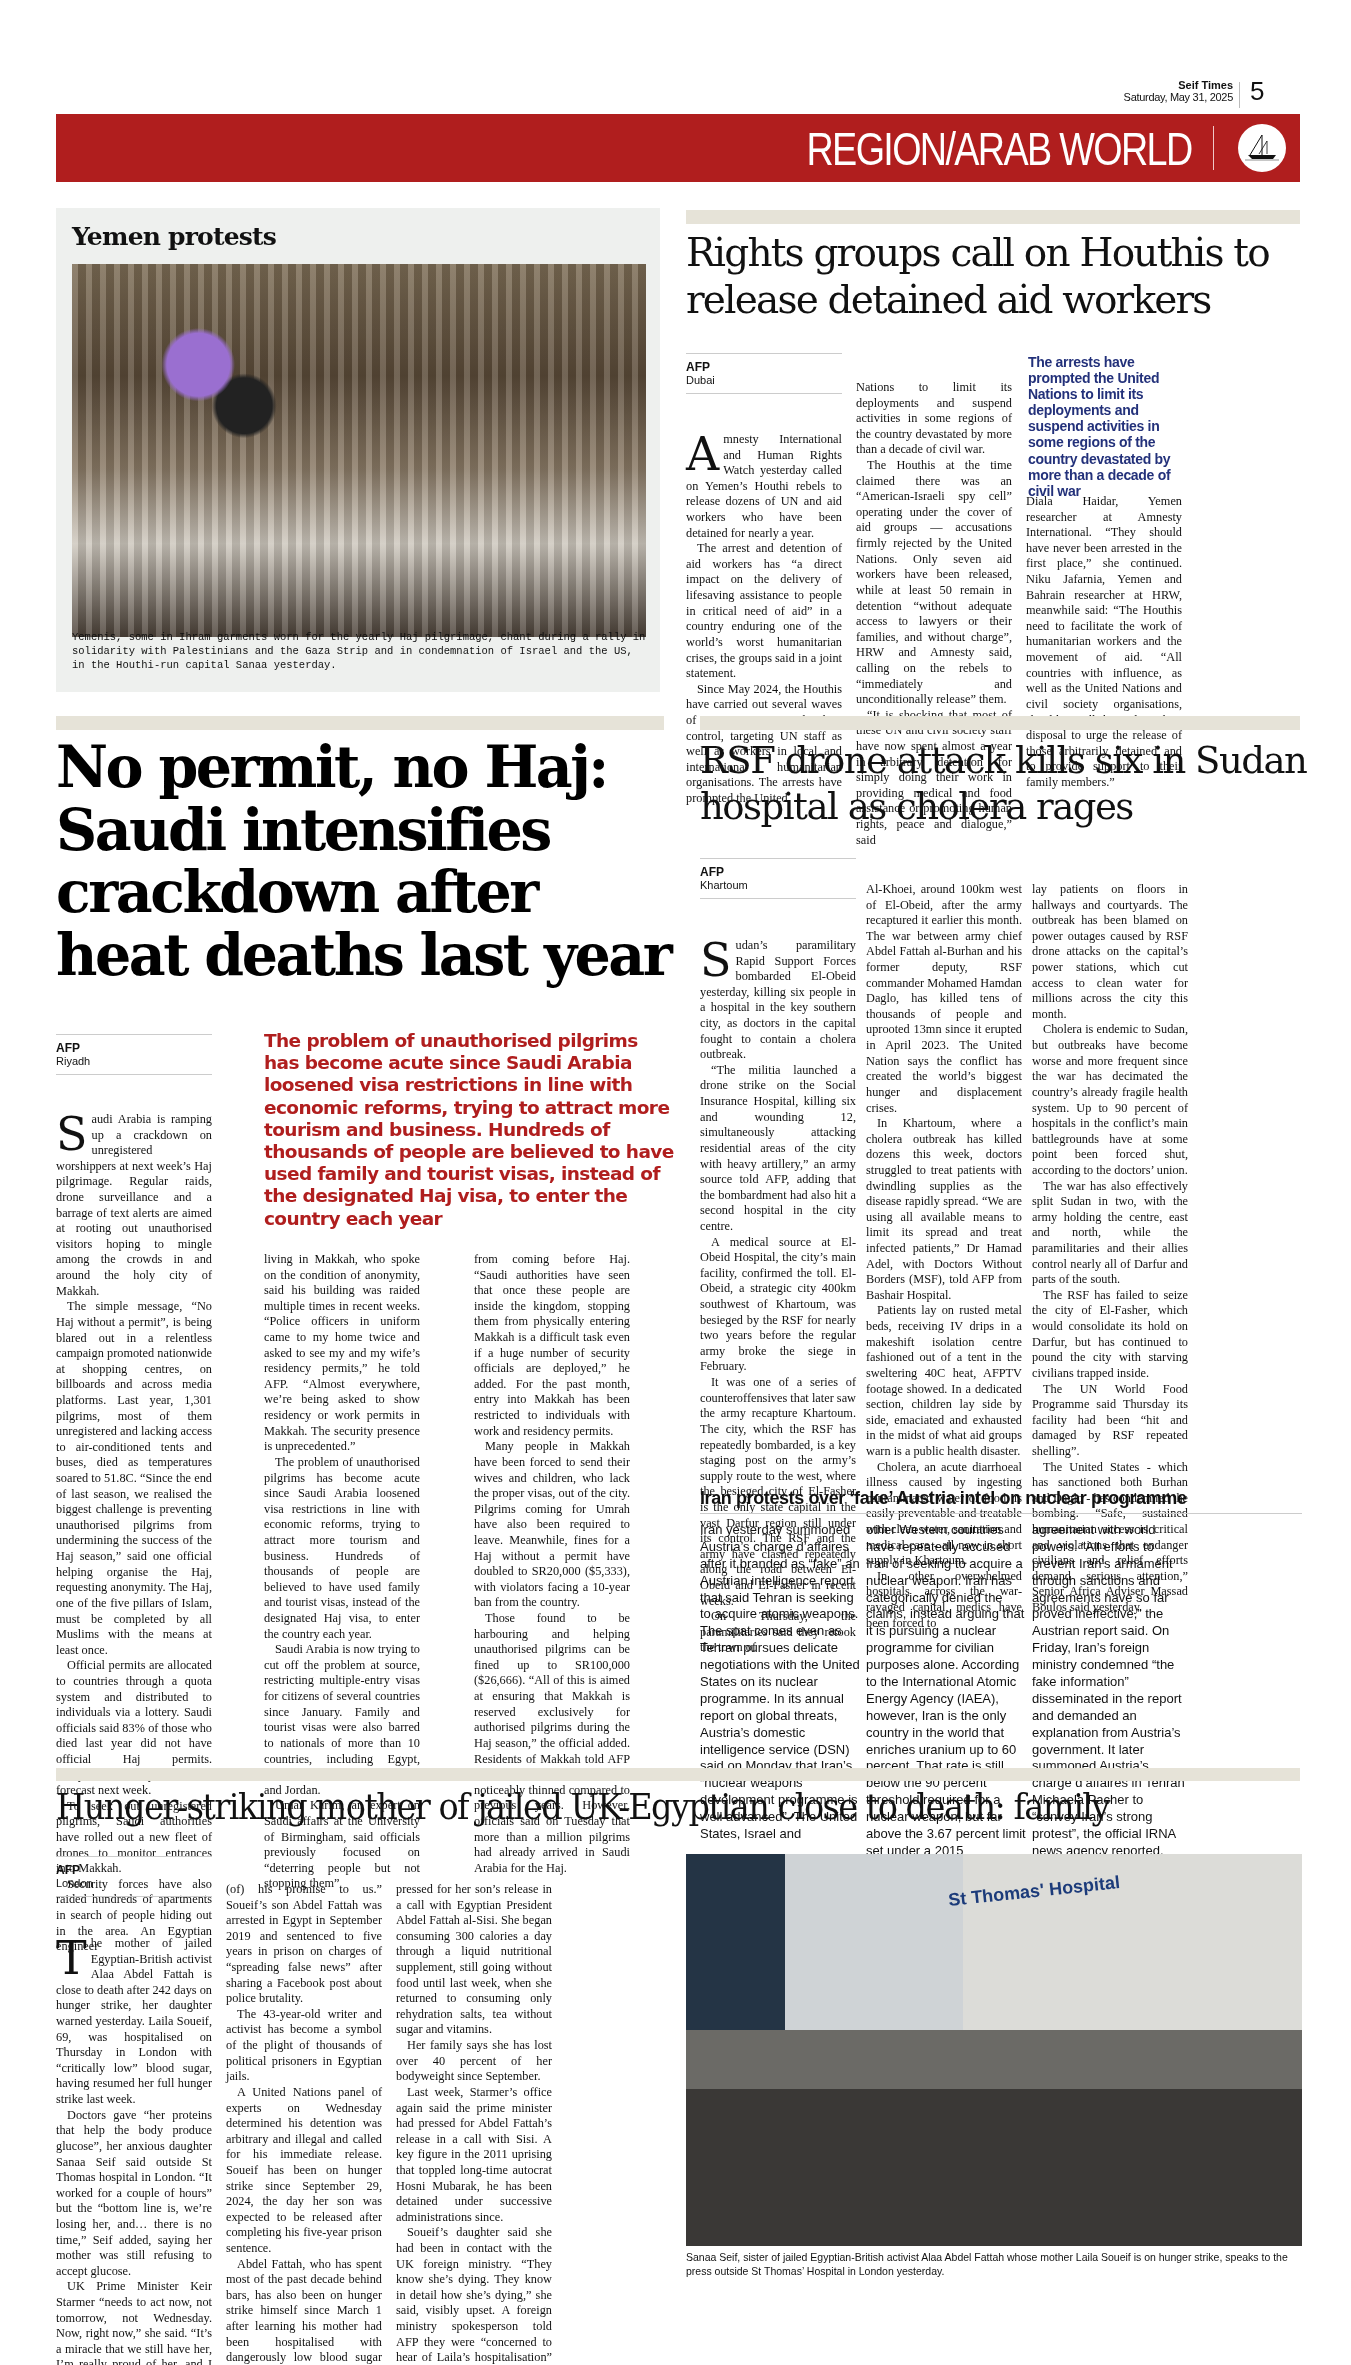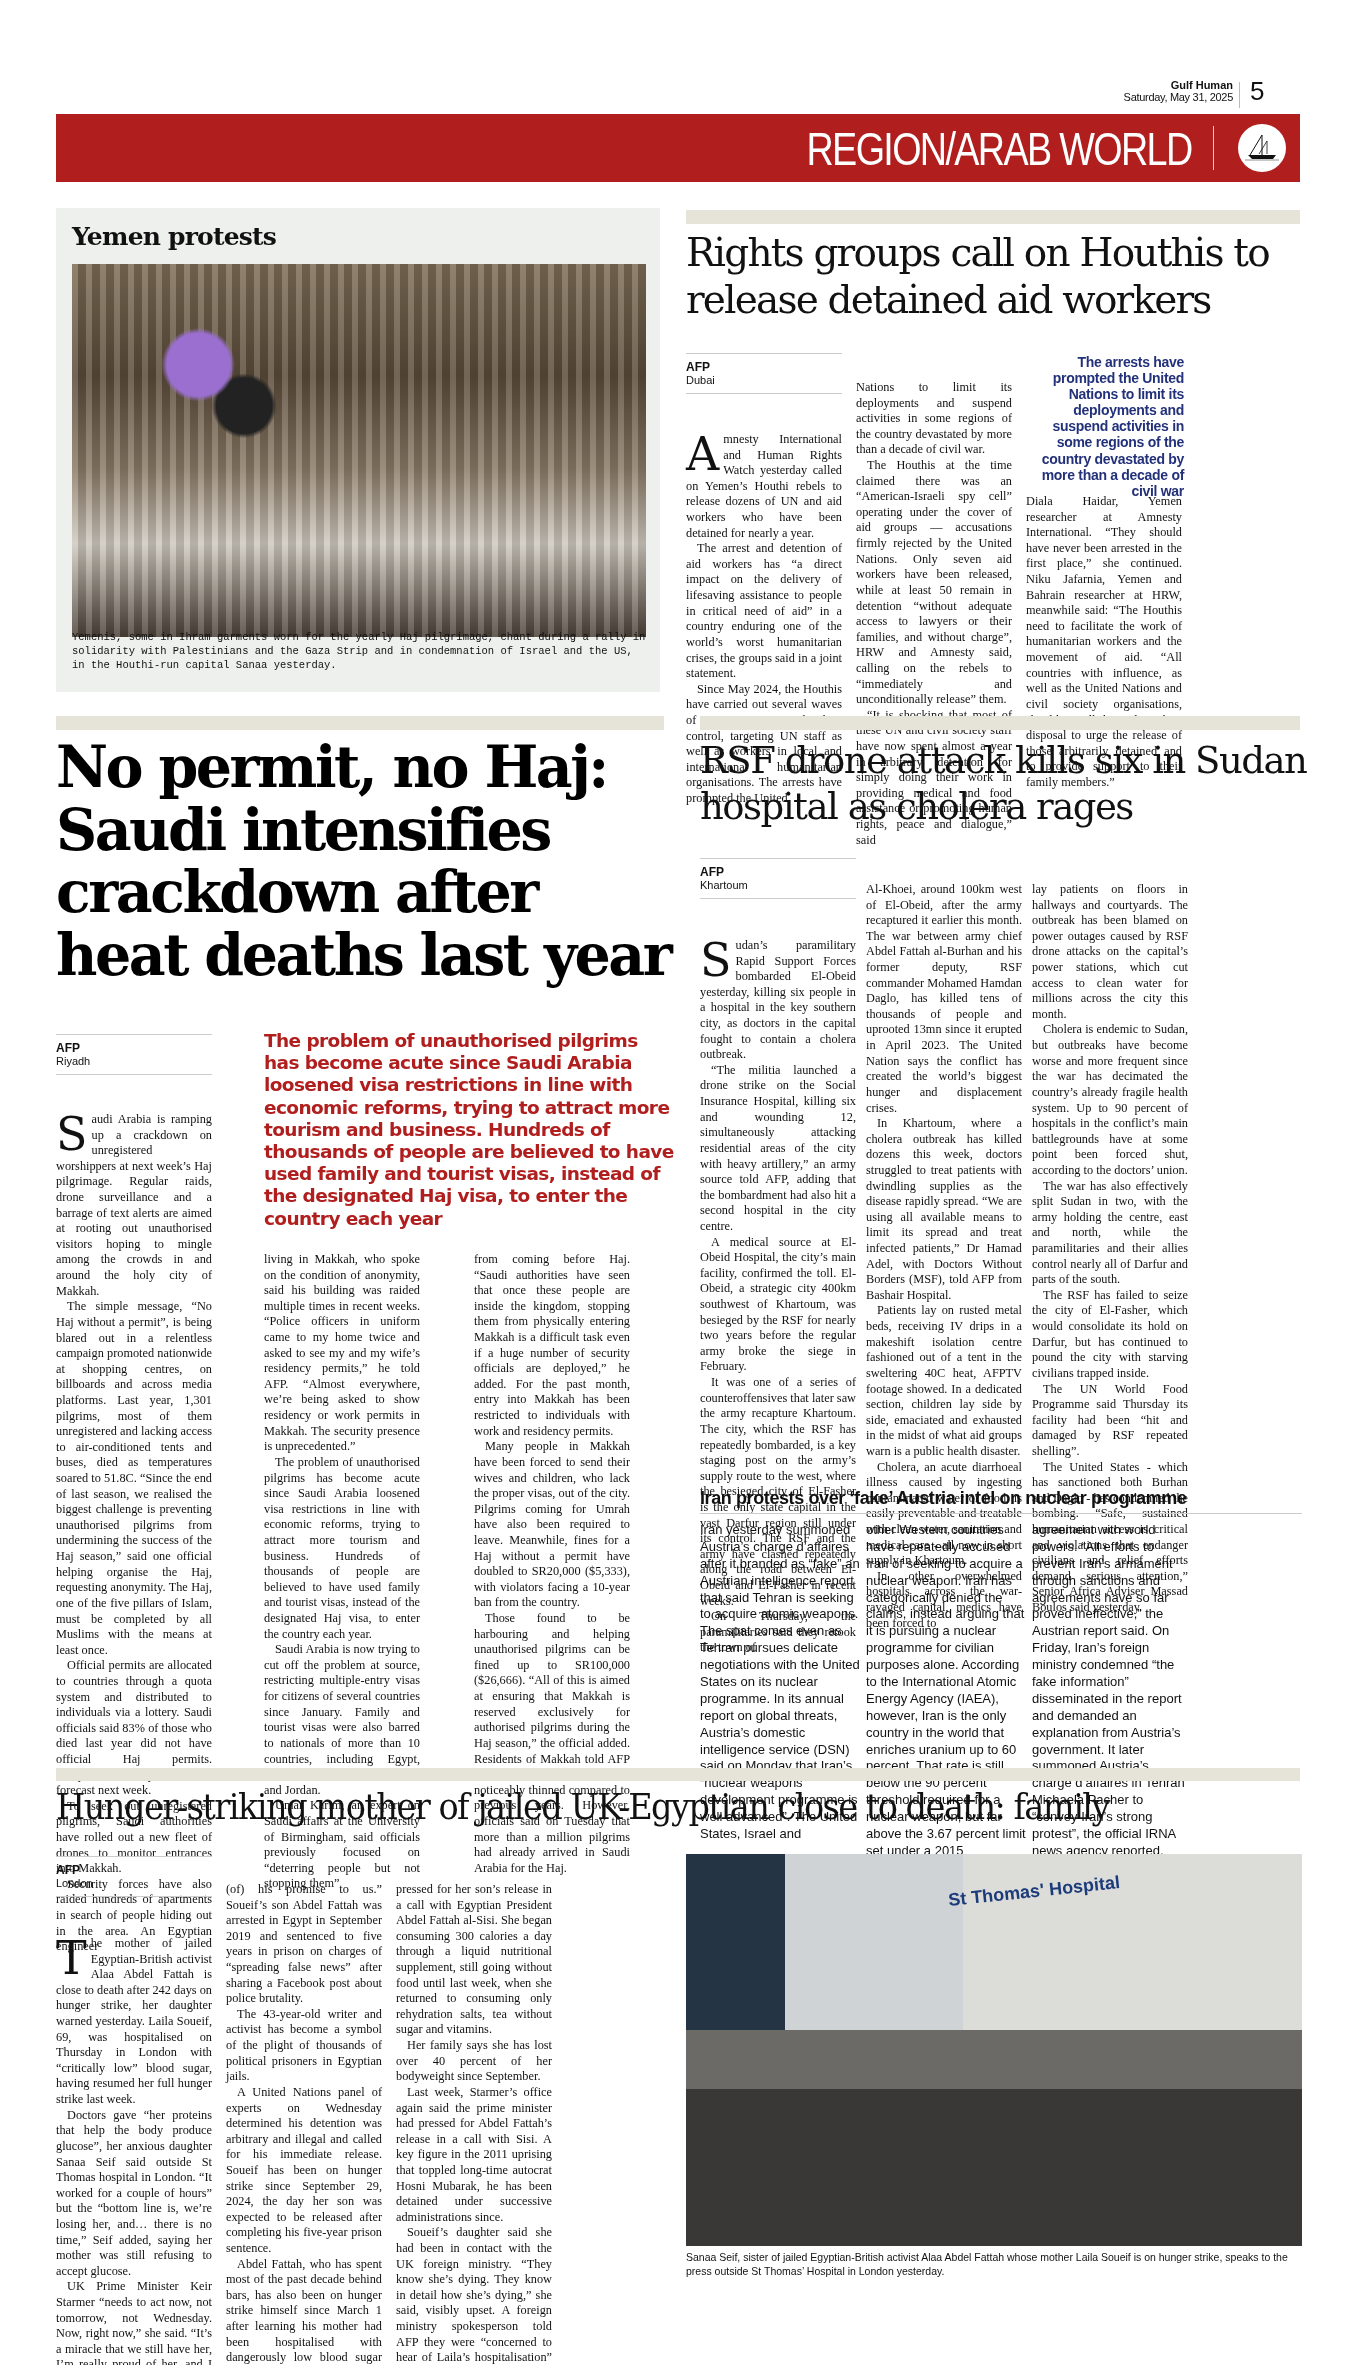--- a/index.html
+++ b/index.html
@@ -42,21 +42,21 @@
   .brief-text { font-family: "Liberation Sans", sans-serif; font-size: 13px; line-height: 1.3; }
   .caption { font-family: "Liberation Sans", sans-serif; font-size: 10.5px; line-height: 1.35; }
   .photo-london { background:
       linear-gradient(180deg, transparent 0 45%, #6b6a66 45% 60%, #3a3836 60% 100%),
       linear-gradient(90deg, #243445 0 16%, #cfd3d6 16% 45%, #dcdcd8 45% 100%); }
 </style>
 </head>
 <body>
 
 <div class="abs masthead-pub">
-  <div class="name">Gulf Human</div>
+  <div class="name">Seif Times</div>
   <div class="date">Saturday, May 31, 2025</div>
 </div>
 <div class="abs masthead-div"></div>
 <div class="abs page-num">5</div>
 
 <div class="abs section-bar">
   <div class="section-title">REGION/ARAB WORLD</div>
   <div class="section-sep"></div>
   <div class="logo">
     <svg width="34" height="30" viewBox="0 0 34 30">
@@ -86,21 +86,21 @@
 <div class="abs body-text" style="left:686px; top:406px; width:156px;">
   <p class="noind"><span class="dropcap">A</span><span>mnesty International and Human Rights Watch yesterday called on Yemen’s Houthi rebels to release dozens of UN and aid workers who have been detained for nearly a year.</span></p>
   <p>The arrest and detention of aid workers has “a direct impact on the delivery of lifesaving assistance to people in critical need of aid” in a country enduring one of the world’s worst humanitarian crises, the groups said in a joint statement.</p>
   <p>Since May 2024, the Houthis have carried out several waves of arrest in regions under their control, targeting UN staff as well as workers in local and international humanitarian organisations. The arrests have prompted the United</p>
 </div>
 <div class="abs body-text" style="left:856px; top:354px; width:156px;">
   <p class="noind">Nations to limit its deployments and suspend activities in some regions of the country devastated by more than a decade of civil war.</p>
   <p>The Houthis at the time claimed there was an “American-Israeli spy cell” operating under the cover of aid groups — accusations firmly rejected by the United Nations. Only seven aid workers have been released, while at least 50 remain in detention “without adequate access to lawyers or their families, and without charge”, HRW and Amnesty said, calling on the rebels to “immediately and unconditionally release” them.</p>
   <p>“It is shocking that most of these UN and civil society staff have now spent almost a year in arbitrary detention for simply doing their work in providing medical and food assistance or promoting human rights, peace and dialogue,” said</p>
 </div>
-<div class="abs pull-blue" style="left:1028px; top:354px; width:156px;text-align:right;">The arrests have prompted the United Nations to limit its deployments and suspend activities in some regions of the country devastated by more than a decade of civil war</div>
+<div class="abs pull-blue" style="left:1028px; top:354px; width:156px;">The arrests have prompted the United Nations to limit its deployments and suspend activities in some regions of the country devastated by more than a decade of civil war</div>
 <div class="abs body-text" style="left:1026px; top:468px; width:156px;">
   <p class="noind">Diala Haidar, Yemen researcher at Amnesty International. “They should have never been arrested in the first place,” she continued. Niku Jafarnia, Yemen and Bahrain researcher at HRW, meanwhile said: “The Houthis need to facilitate the work of humanitarian workers and the movement of aid. “All countries with influence, as well as the United Nations and civil society organisations, should use all the tools at their disposal to urge the release of those arbitrarily detained and to provide support to their family members.”</p>
 </div>
 
 <div class="abs tan-rule" style="left:56px; top:716px; width:608px;"></div>
 <h1 class="abs hl-heavy" style="left:56px; top:736px; width:620px; font-size:57px; line-height:1.1;">No permit, no Haj: Saudi  intensifies crackdown after heat deaths last year</h1>
 
 <div class="abs byline" style="left:56px; top:1034px; width:156px;">
   <span class="agency">AFP</span>
   <span class="place">Riyadh</span>

